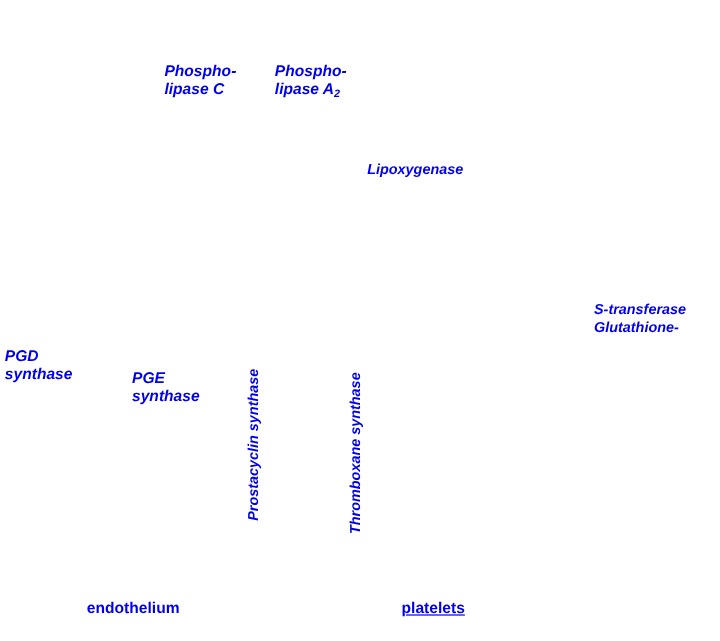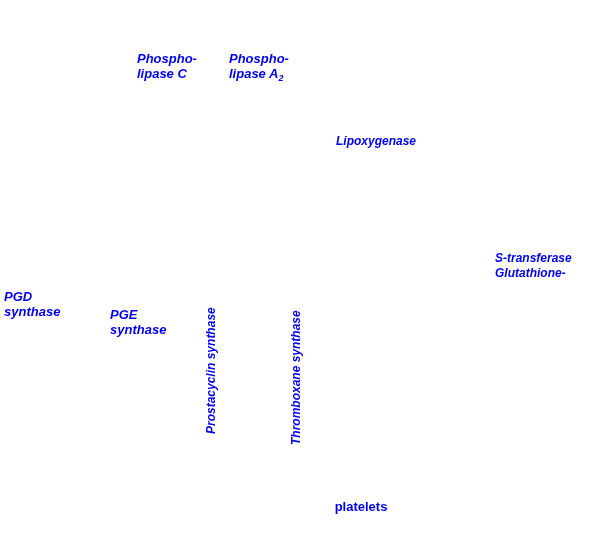--- a/index.html
+++ b/index.html
@@ -17,21 +17,21 @@
   }
   .lbl {
     position: absolute;
     color: #0000ee;
     font-weight: bold;
     font-style: italic;
     font-size: 13px;
     line-height: 15px;
     white-space: nowrap;
   }
-  .lbl.left-align { text-align: right; }
+  .lbl.left-align { text-align: left; }
   .lbl .line { display: block; }
   .lbl sub {
     font-size: 9px;
     vertical-align: -3px;
     line-height: 0;
   }
   .vlbl {
     position: absolute;
     color: #0000ee;
     font-weight: bold;
@@ -84,16 +84,17 @@
 
   <div class="lbl" style="left:110px; top:307px; width:72px;">
     <span class="line">PGE</span>
     <span class="line">synthase</span>
   </div>
 
   <div class="vlbl" style="left:204px; top:298px; height:146px; width:16px;">Prostacyclin synthase</div>
 
   <div class="vlbl" style="left:289px; top:302px; height:152px; width:16px;">Thromboxane synthase</div>
 
+  <div class="tissue" style="left:68px; top:499px; width:86px;">endothelium</div>
 
-  <div class="tissue" style="left:329px; top:499px; width:64px;">platelets</div>
+  <div class="tissue" style="left:329px; top:499px; width:64px;text-decoration:underline;">platelets</div>
 
 </div>
 
 </body></html>

